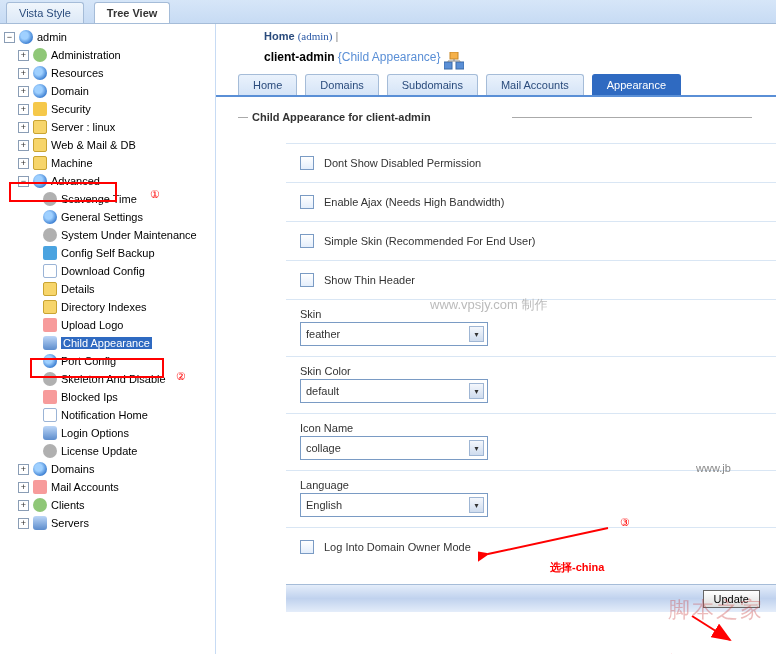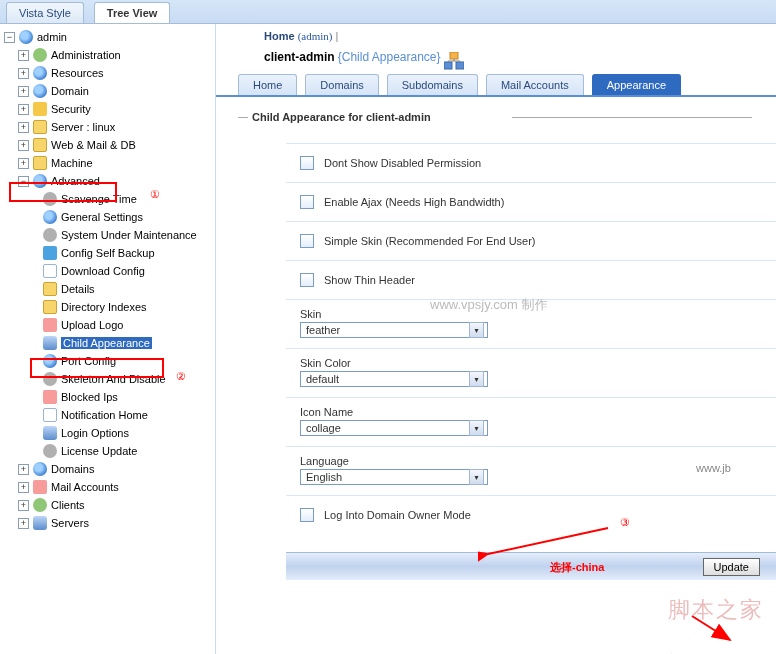--- a/index.html
+++ b/index.html
@@ -37,21 +37,21 @@
 .section-header::before { left: -14px; width: 10px; }
 .section-header::after { left: 260px; right: -260px; width: 240px; }
 
 .form-area { margin-left: 70px; margin-top: 20px; }
 .form-row { border-top: 1px solid #d9e6f4; padding: 12px 0 12px 14px; display: flex; align-items: center; }
 .form-row:first-child { border-top: 1px solid #d9e6f4; }
 .chk { width: 14px; height: 14px; border: 1px solid #7a9bc4; background: linear-gradient(#fff,#e4eefb); margin-right: 10px; }
 .form-row label { color: #333; }
 .field-block { border-top: 1px solid #d9e6f4; padding: 8px 0 10px 14px; }
 .field-block .lbl { color: #333; margin-bottom: 2px; }
-.sel { width: 188px; height: 16px; border: 1px solid #7a9bc4; background: #fff; display: flex; align-items: center; justify-content: space-between; padding: 0 3px 0 5px; color: #333; }
+.sel { width: 188px; height: 24px; border: 1px solid #7a9bc4; background: #fff; display: flex; align-items: center; justify-content: space-between; padding: 0 3px 0 5px; color: #333; }
 .sel .arrow { width: 15px; height: 16px; background: linear-gradient(#f4f7fc,#cfdcee); border: 1px solid #9fb6d4; display: flex; align-items: center; justify-content: center; font-size: 8px; }
 
 .foot { margin-left: 70px; margin-top: 18px; background: linear-gradient(#e4edfa,#c0d2ee,#e4edfa); height: 28px; display: flex; align-items: center; justify-content: flex-end; padding-right: 16px; border-top: 1px solid #a5bcd8; }
 .btn { padding: 2px 10px; border: 1px solid #666; background: linear-gradient(#fff,#ddd); cursor: pointer; font-weight: normal; color: #000; }
 
 .watermark { position: absolute; color: #bbb; font-size: 13px; pointer-events: none; }
 .wm1 { left: 430px; top: 296px; }
 .wm2 { left: 668px; top: 595px; font-size: 22px; color: rgba(200,60,60,.35); font-family: "SimSun", serif; letter-spacing: 2px; }
 .wm3 { left: 696px; top: 462px; color: #888; font-size: 11px; }
 

